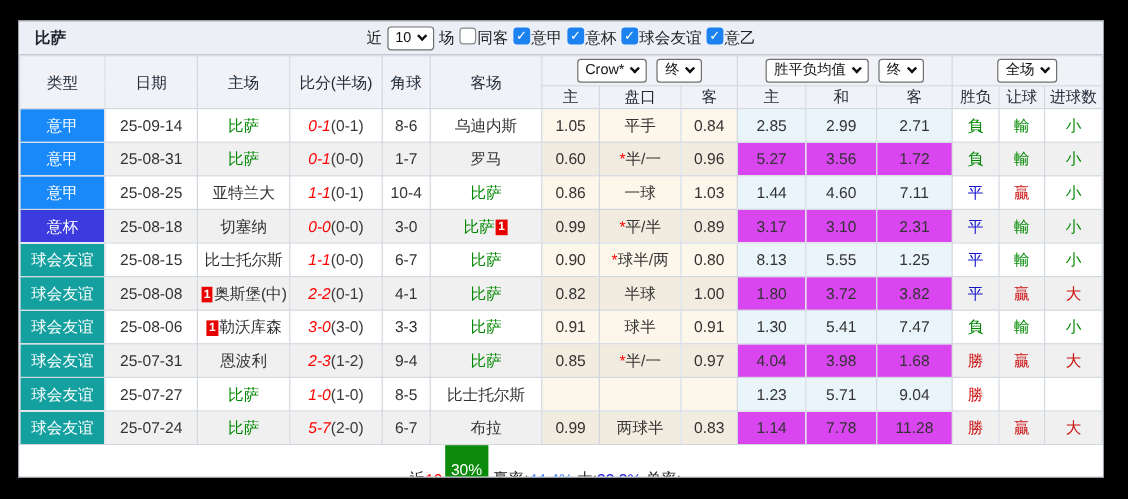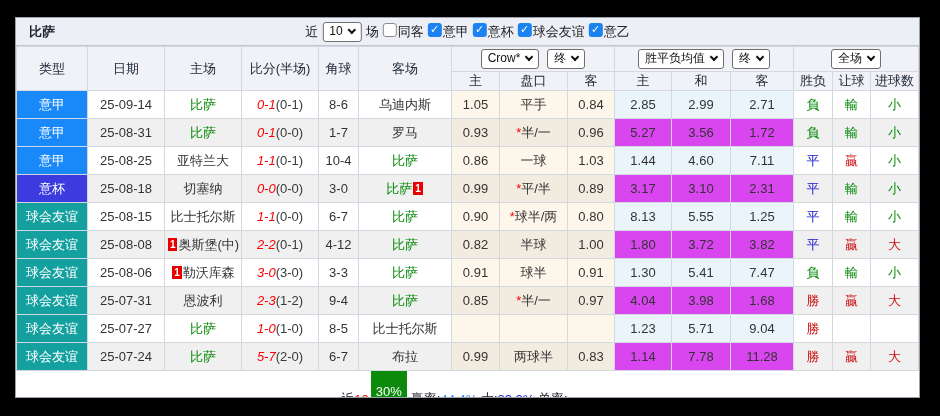--- a/index.html
+++ b/index.html
@@ -210,21 +210,21 @@
     <td style="color: rgb(0, 136, 0);">輸</td>
     <td style="color: rgb(0, 136, 0);">小</td>
   </tr>
           <tr class="even">
     <td class="type" style="background: rgb(25, 137, 250);">意甲</td>
     <td>25-08-31</td>
     <td><span class="green">比萨</span></td>
     <td><span class="score">0-1</span><span class="half">(0-0)</span></td>
     <td>1-7</td>
     <td><span>罗马</span></td>
-    <td class="cream">0.93</td>
+    <td class="cream">0.60</td>
     <td class="cream"><span class="star">*</span>半/一</td>
     <td class="cream">0.96</td>
     <td class="ltblue">5.27</td>
     <td class="ltblue">3.56</td>
     <td class="ltblue">1.72</td>
     <td style="color: rgb(0, 136, 0);">負</td>
     <td style="color: rgb(0, 136, 0);">輸</td>
     <td style="color: rgb(0, 136, 0);">小</td>
   </tr>
           <tr>
@@ -276,21 +276,21 @@
     <td class="ltblue">1.25</td>
     <td style="color: rgb(20, 20, 204);">平</td>
     <td style="color: rgb(0, 136, 0);">輸</td>
     <td style="color: rgb(0, 136, 0);">小</td>
   </tr>
           <tr class="even">
     <td class="type" style="background: rgb(21, 160, 160);">球会友谊</td>
     <td>25-08-08</td>
     <td><span class="redcard">1</span><span>奥斯堡(中)</span></td>
     <td><span class="score">2-2</span><span class="half">(0-1)</span></td>
-    <td>4-12</td>
+    <td>4-1</td>
     <td><span class="green">比萨</span></td>
     <td class="cream">0.82</td>
     <td class="cream">半球</td>
     <td class="cream">1.00</td>
     <td class="ltblue">1.80</td>
     <td class="ltblue">3.72</td>
     <td class="ltblue">3.82</td>
     <td style="color: rgb(20, 20, 204);">平</td>
     <td style="color: rgb(204, 17, 17);">贏</td>
     <td style="color: rgb(204, 17, 17);">大</td>

